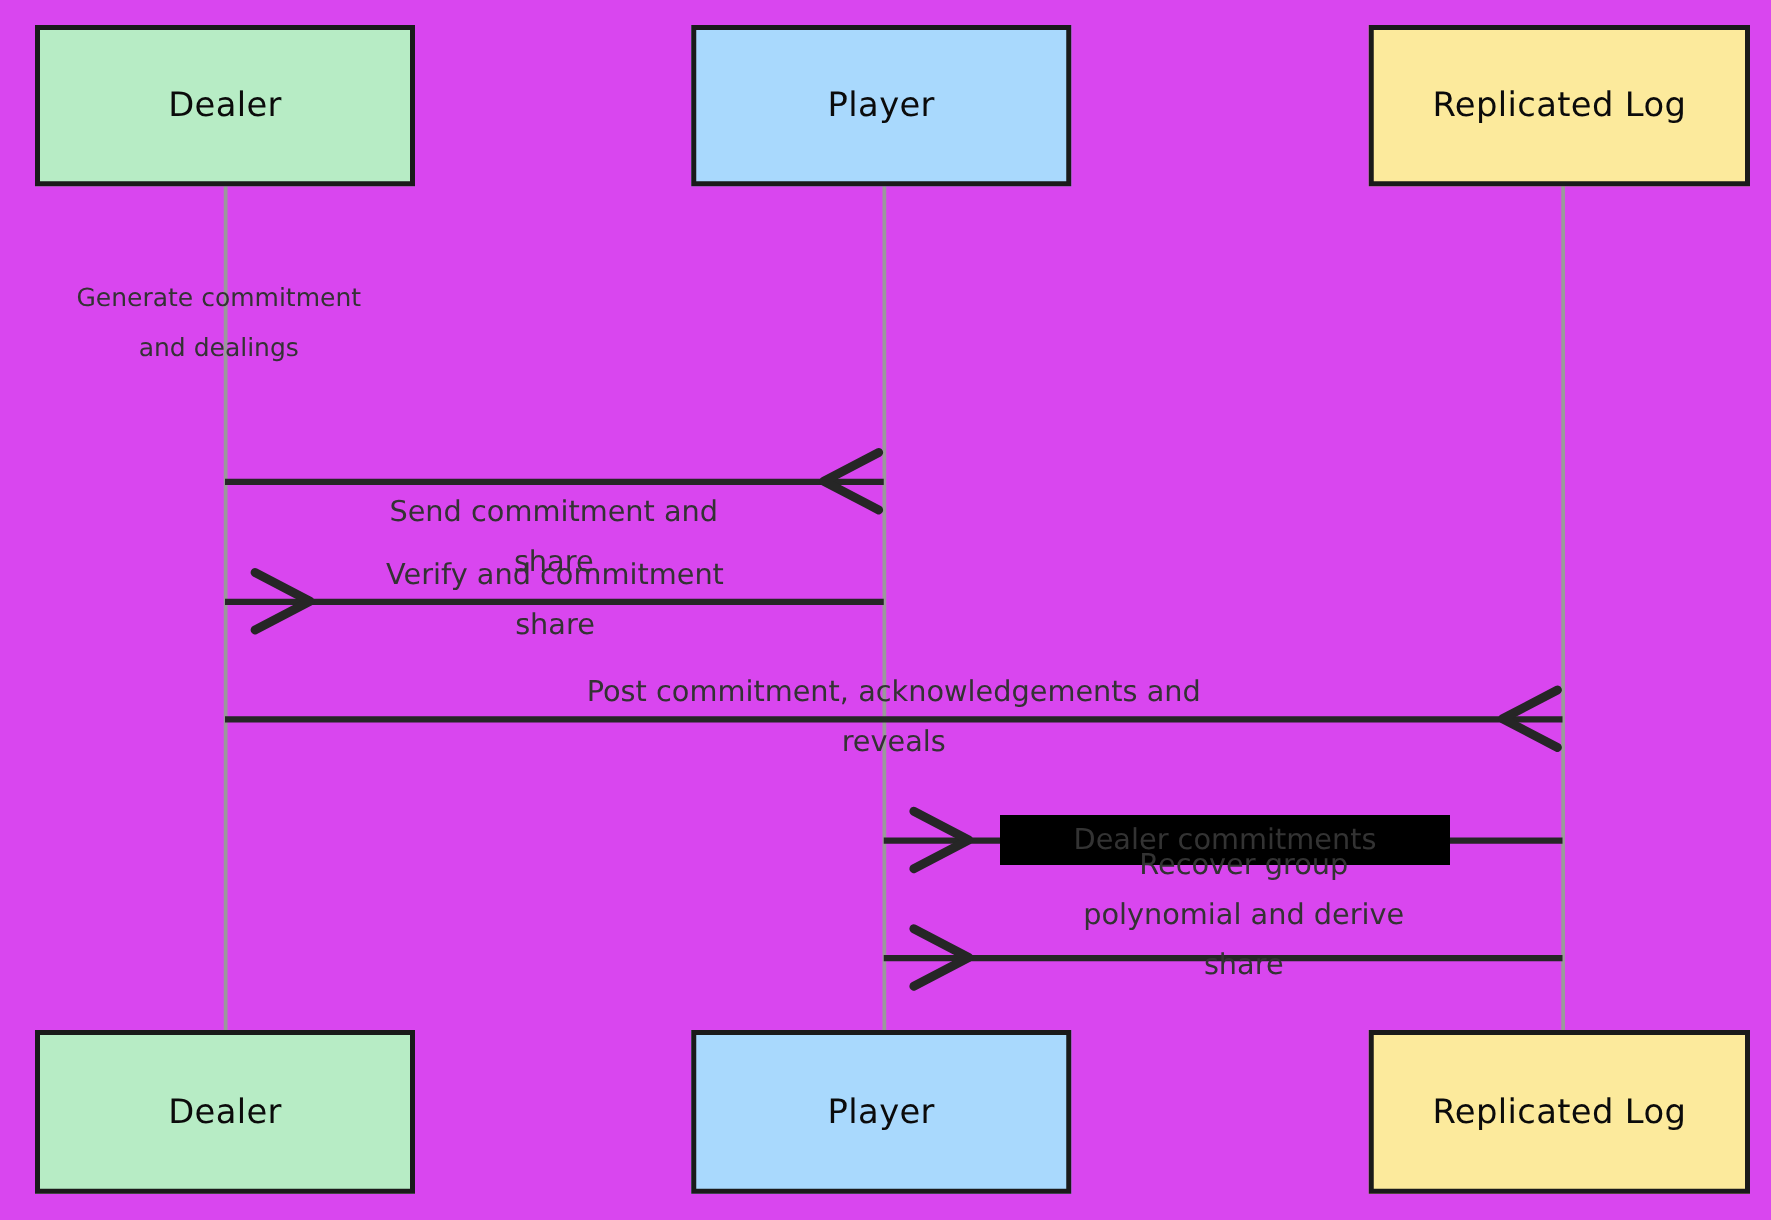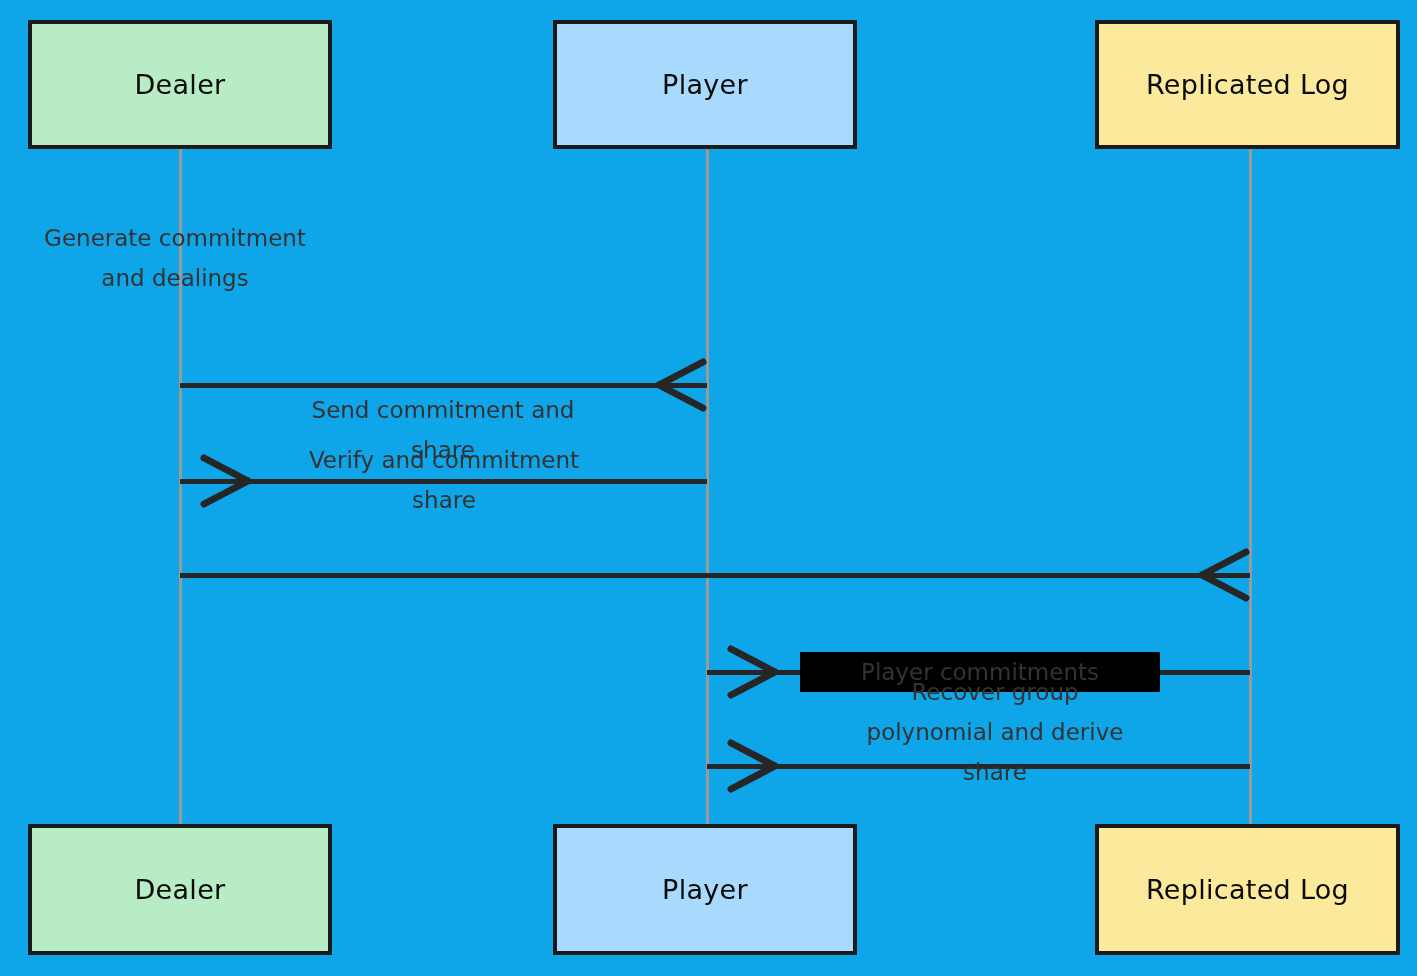--- a/index.html
+++ b/index.html
@@ -1,35 +1,35 @@
 <!DOCTYPE html>
 <html><head>
 <meta charset="utf-8">
 <style>
   html,body{margin:0;padding:0;background:#000;}
   body{width:1417px;height:976px;overflow:hidden;
        font-family:"DejaVu Sans","Liberation Sans",sans-serif;}
-  #canvas{position:relative;width:1417px;height:976px;background:#0ea5e9;}
+  #canvas{position:relative;width:1417px;height:976px;background:#d946ef;}
 
   .actor-box{position:absolute;box-sizing:border-box;
     border:4px solid #1a1a1a;display:flex;align-items:center;justify-content:center;}
   .actor-label{font-size:27px;color:#0b0b0b;letter-spacing:.3px;
     font-family:"DejaVu Sans","Liberation Sans",sans-serif;}
 
   .lifeline{position:absolute;width:3px;background:#9a9a9a;}
 
   .msg-line{position:absolute;height:5px;background:#262626;}
   .arrowhead{position:absolute;width:0;height:0;}
   .arrowhead svg{display:block;overflow:visible;}
 
   .msg-label{position:absolute;color:#333333;font-size:23px;line-height:40px;
     text-align:center;white-space:pre-line;
     font-family:"DejaVu Sans","Liberation Sans",sans-serif;}
 
-  .note-label{position:absolute;color:#333333;font-size:23px;line-height:40px;
+  .note-label{position:absolute;color:#333333;font-size:20px;line-height:40px;
     text-align:center;white-space:pre-line;
     font-family:"DejaVu Sans","Liberation Sans",sans-serif;}
 </style>
 </head>
 <body>
 
 <div id="canvas">
 
   <div class="lifeline" style="left:179px;top:149px;height:676px;"></div>
   <div class="lifeline" style="left:706px;top:149px;height:676px;"></div>
@@ -75,28 +75,30 @@
   </div>
   <div class="msg-label" style="left:264px;top:440px;width:360px;">Verify and commitment
 share</div>
 
   <div class="msg-line" style="left:180px;top:573px;width:1070px;"></div>
   <div class="arrowhead" style="left:1250px;top:575px;">
     <svg width="60" height="60" viewBox="0 0 60 60" style="position:absolute;left:-52px;top:-30px;">
       <path d="M4 30 L48 7 M4 30 L48 53" stroke="#262626" stroke-width="7" fill="none" stroke-linecap="round"></path>
     </svg>
   </div>
+  <div class="msg-label" style="left:385px;top:534px;width:660px;">Post commitment, acknowledgements and
+reveals</div>
 
   <div class="msg-line" style="left:707px;top:670px;width:543px;"></div>
   <div class="arrowhead" style="left:707px;top:672px;">
     <svg width="60" height="60" viewBox="0 0 60 60" style="position:absolute;left:12px;top:-30px;">
       <path d="M56 30 L12 7 M56 30 L12 53" stroke="#262626" stroke-width="7" fill="none" stroke-linecap="round"></path>
     </svg>
   </div>
-  <div class="msg-label" style="left:800px;top:652px;width:360px;background:#000;">Player commitments</div>
+  <div class="msg-label" style="left:800px;top:652px;width:360px;background:#000;">Dealer commitments</div>
 
   <div class="msg-line" style="left:707px;top:764px;width:543px;"></div>
   <div class="arrowhead" style="left:707px;top:766px;">
     <svg width="60" height="60" viewBox="0 0 60 60" style="position:absolute;left:12px;top:-30px;">
       <path d="M56 30 L12 7 M56 30 L12 53" stroke="#262626" stroke-width="7" fill="none" stroke-linecap="round"></path>
     </svg>
   </div>
   <div class="msg-label" style="left:805px;top:672px;width:380px;">Recover group
 polynomial and derive
 share</div>

